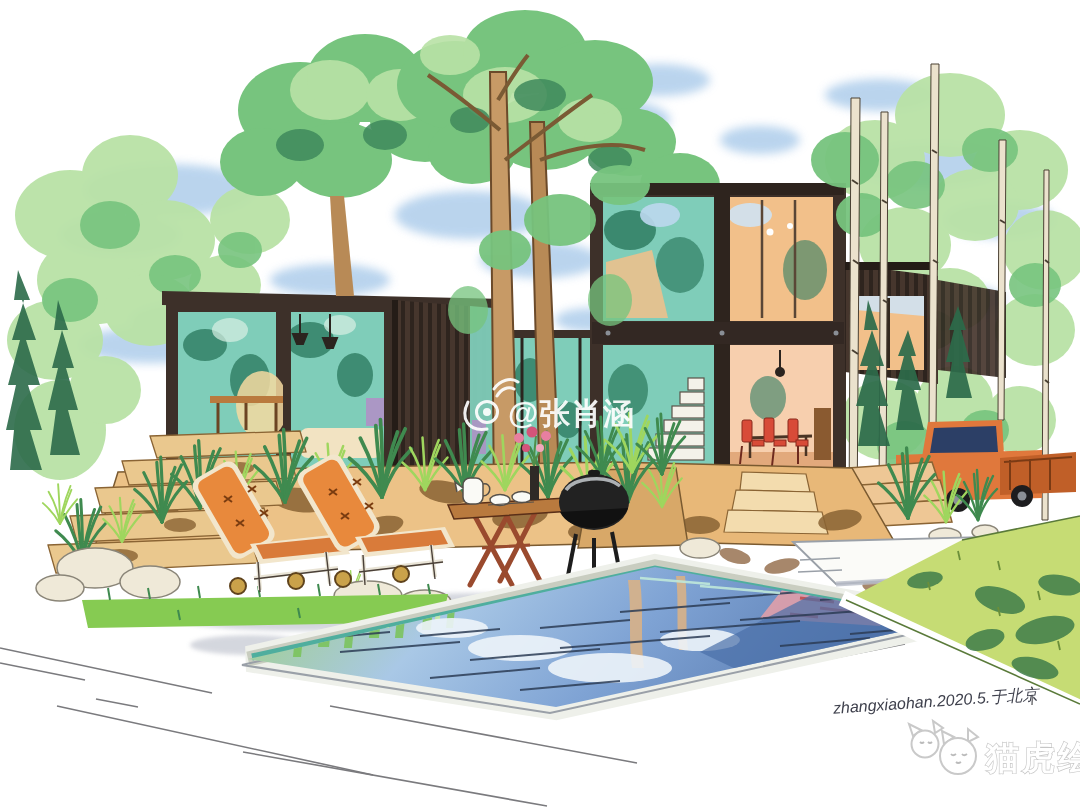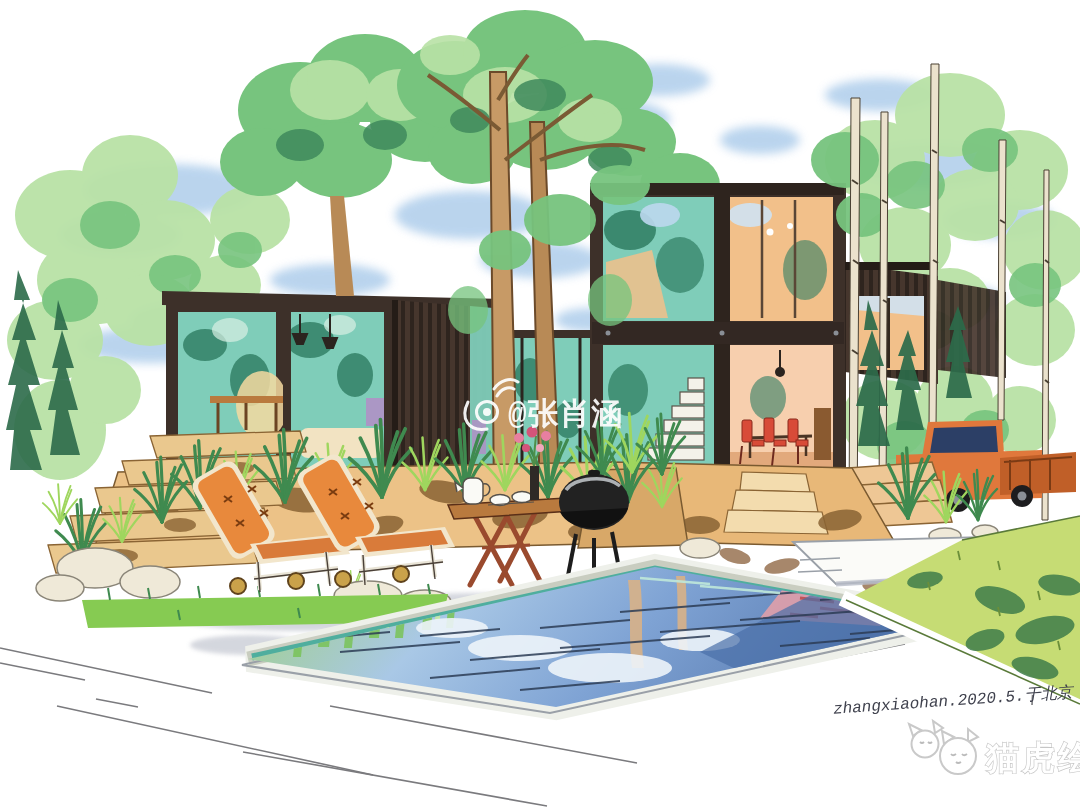--- a/index.html
+++ b/index.html
@@ -1,17 +1,17 @@
 <!DOCTYPE html>
 <html><head>
 <meta charset="utf-8">
 <style>
   html,body{margin:0;padding:0;background:#fff;}
   .stage{position:relative;width:1080px;height:809px;background:#ffffff;overflow:hidden;
-         font-family:Liberation Mono, monospace;}
+         font-family:Liberation Sans, sans-serif;}
   svg{position:absolute;inset:0;display:block;}
   .wm-text{font-weight:bold;letter-spacing:1px;}
   .sig-text{font-style:italic;}
   .logo-text{font-weight:bold;letter-spacing:3px;paint-order:stroke;}
 </style>
 </head>
 <body>
 
 <div class="stage">
 <svg viewBox="0 0 1080 809" width="1080" height="809">

